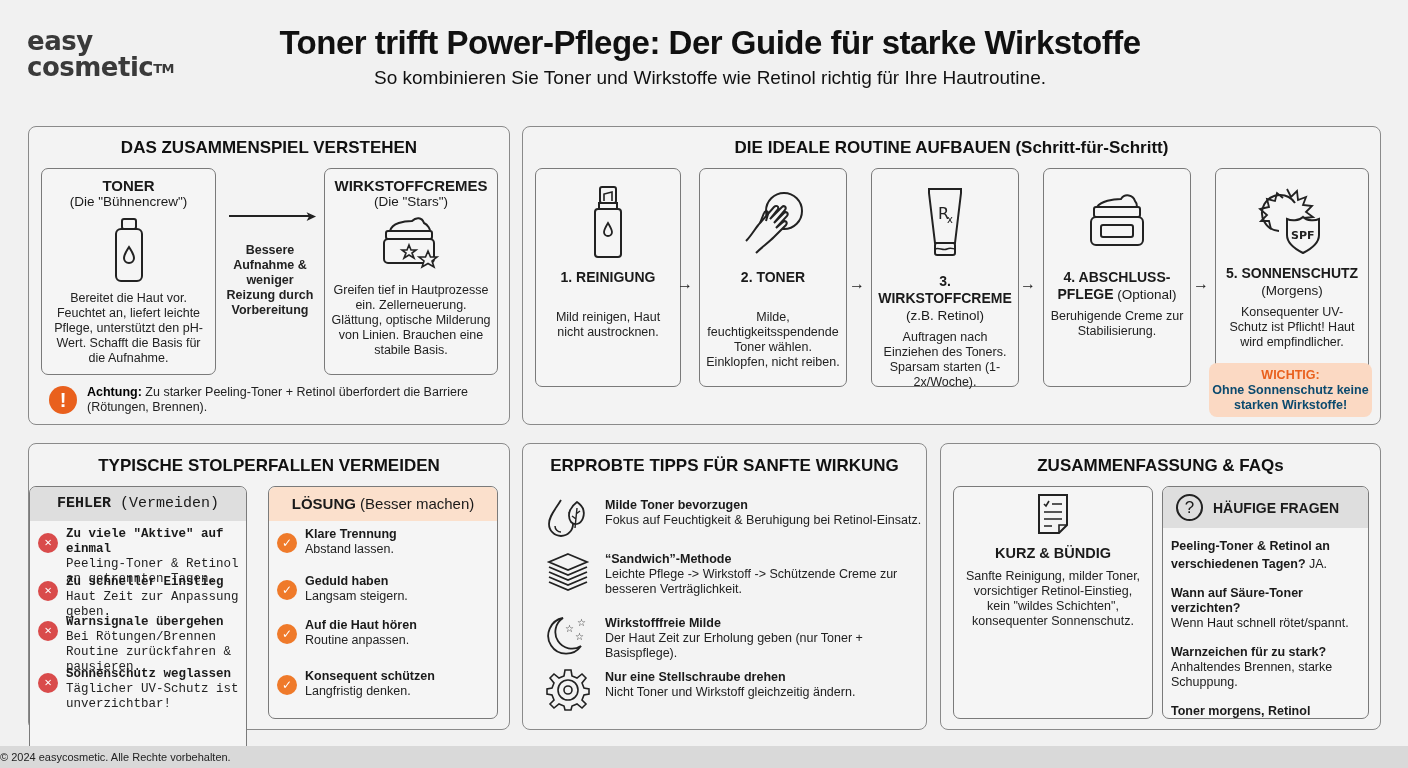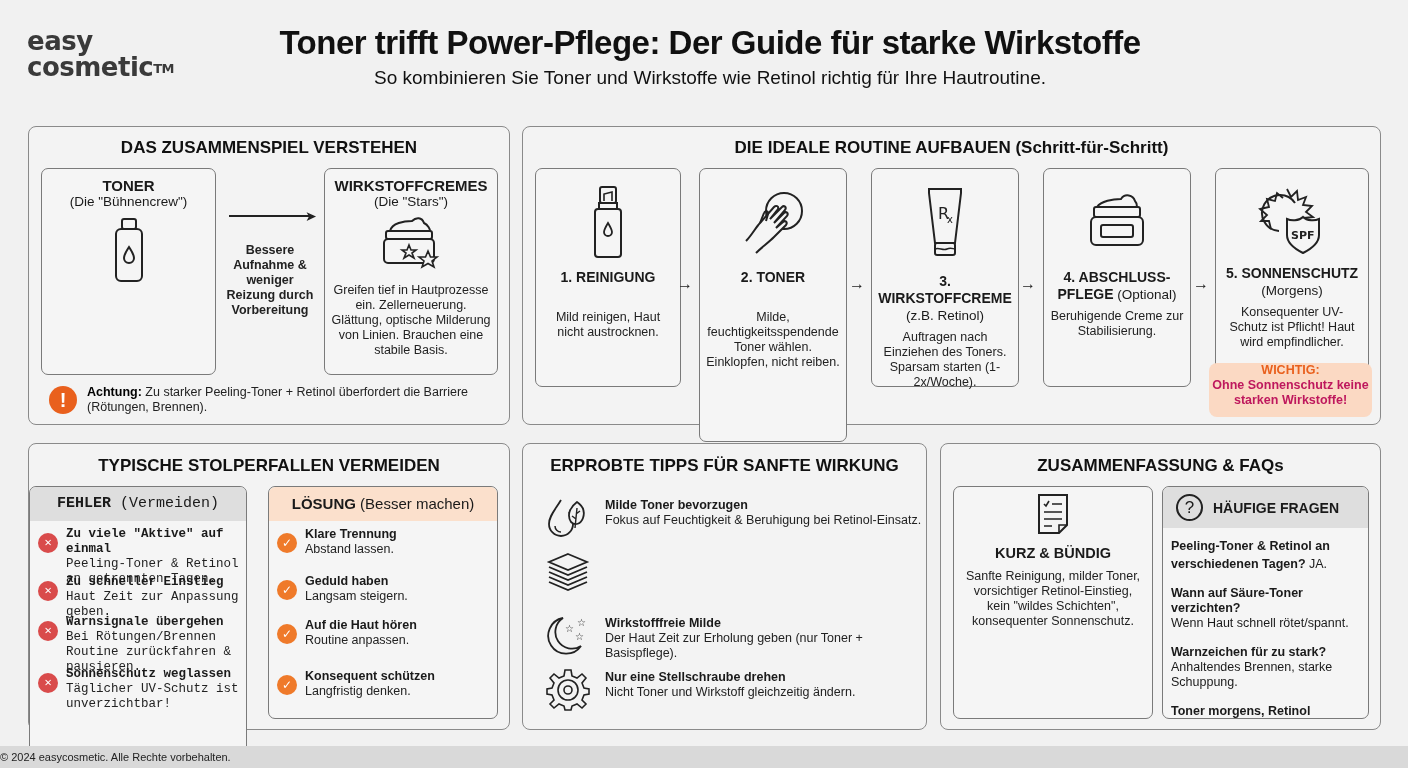--- a/index.html
+++ b/index.html
@@ -63,24 +63,24 @@
     flex: none; margin-top: 1px;
   }
   .warn-text { font-size: 12.5px; line-height: 15px; color: #222; }
   .warn-label { color: #000000; font-weight: bold; }
   .step-h { font-weight: bold; font-size: 14px; line-height: 17px; }
   .step-sub { font-size: 13.5px; line-height: 17px; }
   .step-text { font-size: 12.5px; line-height: 15px; color: #222; margin-top: 14px; }
   .important {
     position: absolute; left: 1209px; top: 363px; width: 163px; height: 54px;
     background: #fbd9c3; border-radius: 8px; text-align: center;
-    font-size: 12.5px; line-height: 15px; 
+    font-size: 12.5px; line-height: 15px; padding-top: 5px;
   }
   .important .lbl { color: #e9601d; font-weight: bold; }
-  .important .txt { font-weight: bold; color: #be185d; }
+  .important .txt { font-weight: bold; color: #0c4a6e; }
   .col-head {
     height: 34px; line-height: 34px; font-size: 15px; border-bottom: 0;
     border-radius: 6px 6px 0 0;
   }
   .col-head b { font-weight: bold; }
   .list-item { position: absolute; left: 8px; display: flex; gap: 8px; text-align: left; }
   .li-icon {
     width: 20px; height: 20px; border-radius: 50%; flex: none; margin-top: 6px;
     color: #fff; font-size: 12px; font-weight: bold; line-height: 20px; text-align: center;
   }
@@ -115,20 +115,21 @@
   <div class="panel-title">DAS ZUSAMMENSPIEL VERSTEHEN</div>
 
   <div class="box" style="left:12px; top:41px; width:175px; height:207px;">
     <div class="box-h">TONER</div>
     <div class="box-sub">(Die "Bühnencrew")</div>
     <svg class="icon" width="40" height="70" viewBox="0 0 40 70" style="margin-top:6px;">
       <rect x="13" y="4" width="14" height="10" rx="2" fill="none" stroke="#222" stroke-width="2"></rect>
       <rect x="7" y="14" width="26" height="52" rx="5" fill="none" stroke="#222" stroke-width="2"></rect>
       <path d="M20 32 C16 38 15 41 15 43 A5 5 0 0 0 25 43 C25 41 24 38 20 32 Z" fill="none" stroke="#222" stroke-width="2"></path>
     </svg>
+    <div class="box-text" style="margin-top:6px; padding:0 10px;">Bereitet die Haut vor. Feuchtet an, liefert leichte Pflege, unterstützt den pH-Wert. Schafft die Basis für die Aufnahme.</div>
   </div>
 
   <div class="arrow" style="left:200px; top:88px; width:84px; height:2px; background:#222;"></div>
   <div class="arrow" style="left:276px; top:81px; font-size:14px;">➤</div>
   <div class="midtext" style="left:196px; top:116px; width:90px;">Bessere Aufnahme &amp; weniger Reizung durch Vorbereitung</div>
 
   <div class="box" style="left:295px; top:41px; width:174px; height:207px;">
     <div class="box-h">WIRKSTOFFCREMES</div>
     <div class="box-sub">(Die "Stars")</div>
     <svg class="icon" width="70" height="64" viewBox="0 0 70 64" style="margin-top:4px;">
@@ -158,21 +159,21 @@
       <path d="M14 16 L14 9 L22 7 L22 16" fill="none" stroke="#222" stroke-width="1.6"></path>
       <rect x="9" y="18" width="18" height="6" fill="none" stroke="#222" stroke-width="2"></rect>
       <rect x="5" y="24" width="26" height="48" rx="3" fill="none" stroke="#222" stroke-width="2"></rect>
       <path d="M18 38 C15 43 14 45 14 47 A4 4 0 0 0 22 47 C22 45 21 43 18 38 Z" fill="none" stroke="#222" stroke-width="1.8"></path>
     </svg>
     <div class="step-h" style="margin-top:8px;">1. REINIGUNG</div>
     <div class="step-text" style="margin-top:24px; padding:0 10px;">Mild reinigen, Haut nicht austrocknen.</div>
   </div>
   <div class="arrow" style="left:154px; top:148px;">→</div>
 
-  <div class="box" style="left:176px; top:41px; width:148px; height:274px;">
+  <div class="box" style="left:176px; top:41px; width:148px; height:219px;">
     <svg class="icon" width="70" height="76" viewBox="0 0 70 76" style="margin-top:16px;">
       <circle cx="46" cy="26" r="18" fill="none" stroke="#222" stroke-width="2"></circle>
       <path d="M8 56 C14 50 18 42 22 38 L36 22 C38 20 41 21 40 24 L32 34 L44 22 C46 20 49 22 47 25 L36 38 L46 28 C48 26 51 28 49 31 L38 43 L45 37 C47 35 50 37 48 40 L36 52 C30 58 24 62 18 68" fill="#f5f5f5" stroke="#222" stroke-width="2"></path>
       <path d="M22 38 L26 28 C27 25 31 26 30 29 L28 36" fill="none" stroke="#222" stroke-width="2"></path>
     </svg>
     <div class="step-h" style="margin-top:8px;">2. TONER</div>
     <div class="step-text" style="margin-top:24px; padding:0 6px;">Milde, feuchtigkeitsspendende Toner wählen. Einklopfen, nicht reiben.</div>
   </div>
   <div class="arrow" style="left:326px; top:148px;">→</div>
 
@@ -307,20 +308,24 @@
     <div>
         <div class="tip-title">Milde Toner bevorzugen</div>
         <div class="tip-text">Fokus auf Feuchtigkeit &amp; Beruhigung bei Retinol-Einsatz.</div>
       </div>
   </div>
   <div class="tip" style="top:104px;">
     <svg class="tip-icon" width="46" height="46" viewBox="0 0 46 46">
       <path d="M23 6 L42 14 L23 22 L4 14 Z" fill="none" stroke="#222" stroke-width="1.8"></path>
       <path d="M4 19 L23 27 L42 19 M4 24 L23 32 L42 24 M4 29 L23 37 L42 29 M4 34 L23 42 L42 34" fill="none" stroke="#222" stroke-width="1.8"></path>
     </svg>
+    <div>
+        <div class="tip-title">“Sandwich”-Methode</div>
+        <div class="tip-text" style="width:300px;">Leichte Pflege -&gt; Wirkstoff -&gt; Schützende Creme zur besseren Verträglichkeit.</div>
+      </div>
   </div>
   <div class="tip" style="top:168px;">
     <svg class="tip-icon" width="46" height="46" viewBox="0 0 46 46">
       <path d="M18 6 A18 18 0 1 0 36 34 A14 14 0 0 1 18 6 Z" fill="none" stroke="#222" stroke-width="1.8"></path>
       <text x="20" y="20" font-size="10" fill="#222">☆</text>
       <text x="32" y="14" font-size="10" fill="#222">☆</text>
       <text x="30" y="28" font-size="10" fill="#222">☆</text>
     </svg>
     <div>
         <div class="tip-title">Wirkstofffreie Milde</div>

